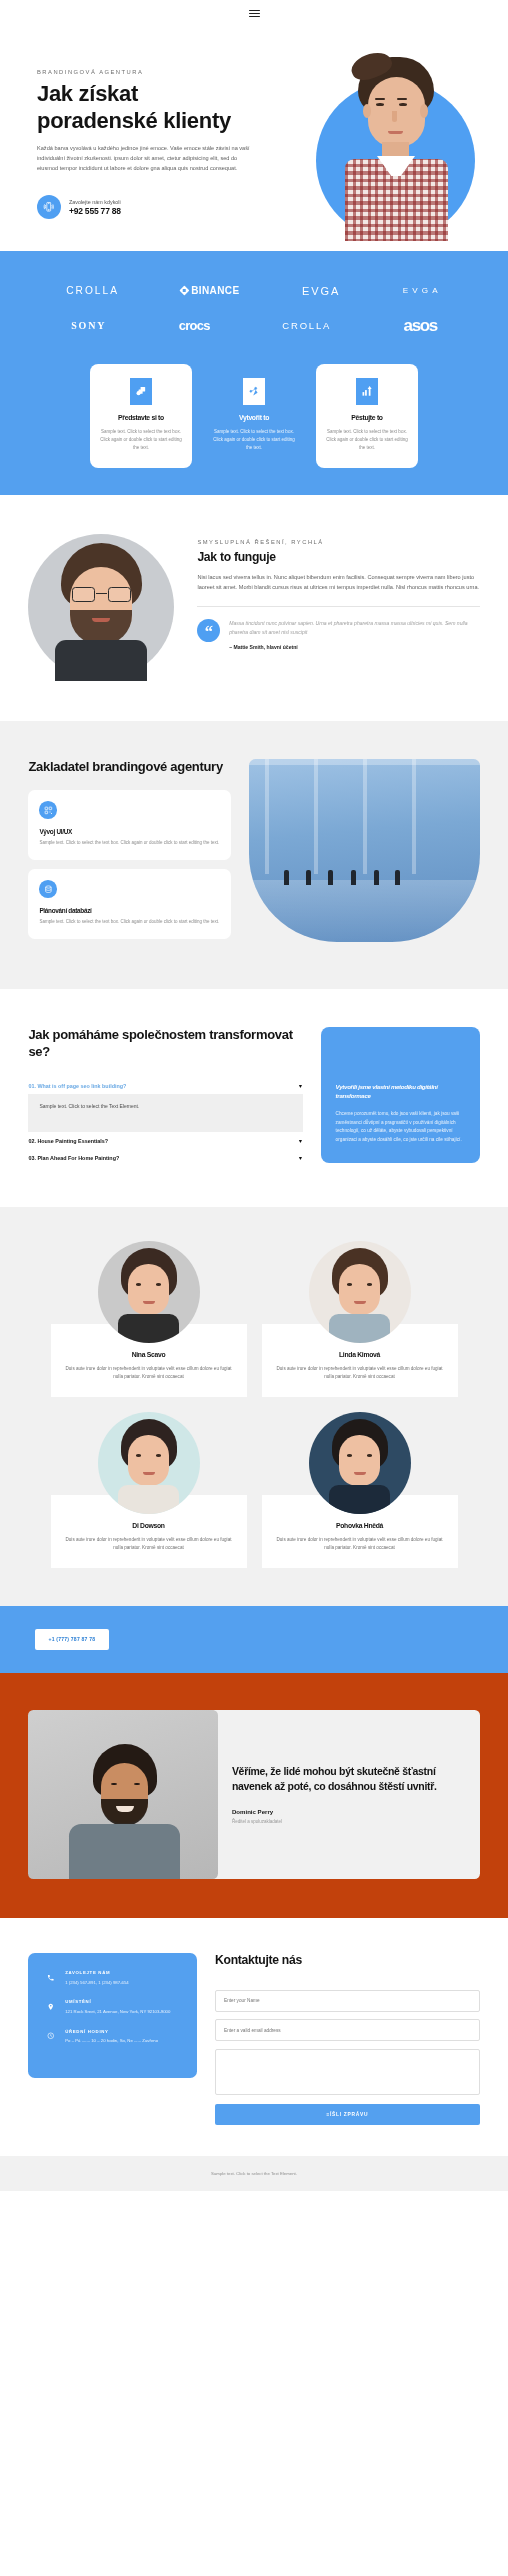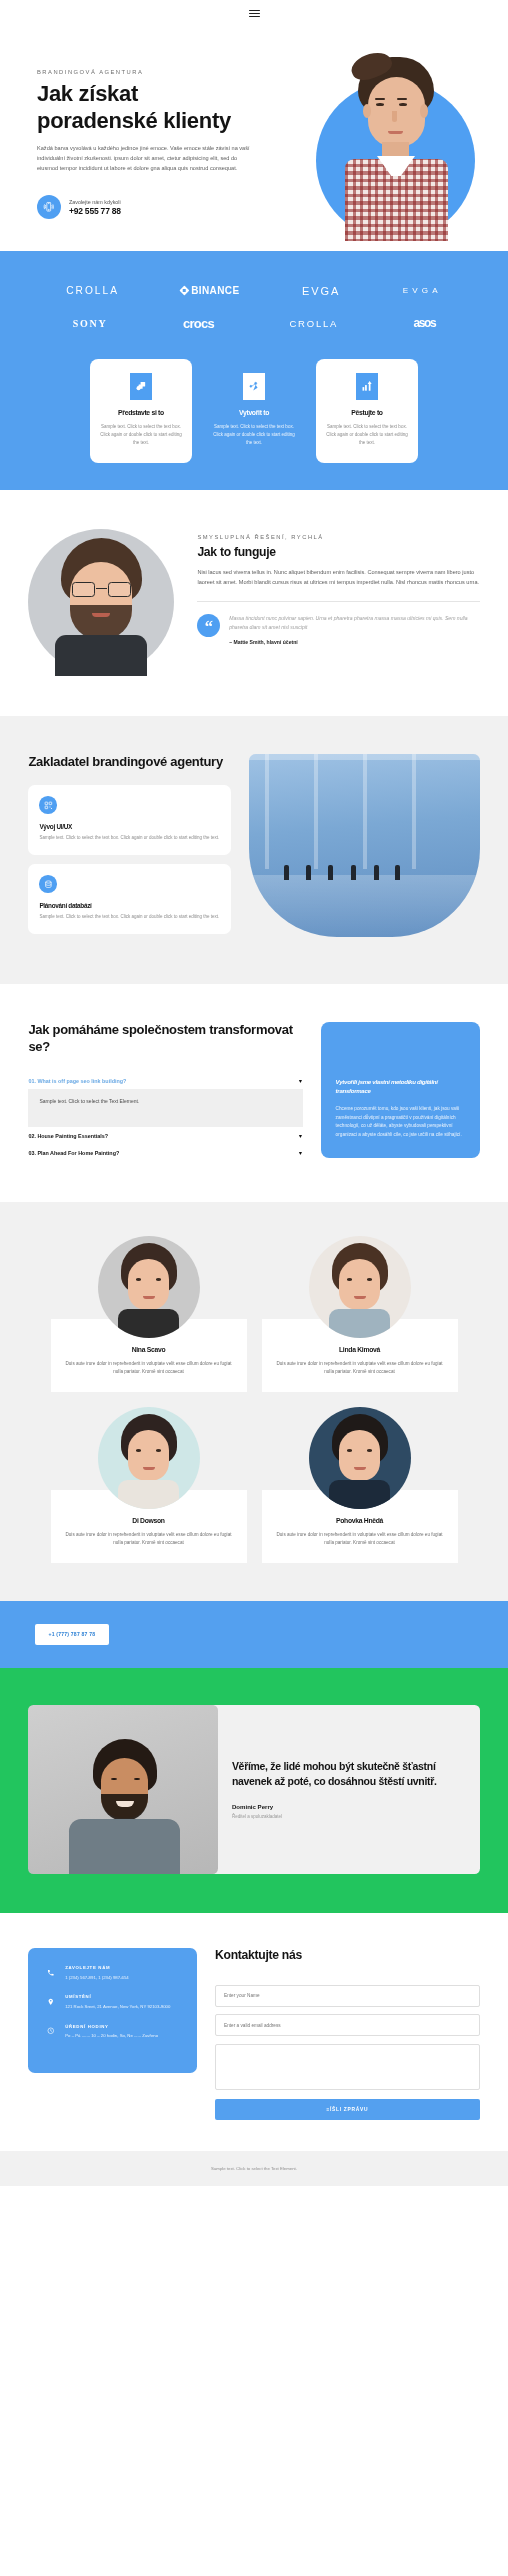--- a/index.html
+++ b/index.html
@@ -76,21 +76,21 @@
   .logos{background:#54a0ef;padding:24.4px 0 15px;}
   .logo-row{display:flex;justify-content:space-around;align-items:center;padding:9.5px 35px;}
   .logo{color:#fff;text-align:center;}
   .logo.l1{font-size:10.2px;letter-spacing:2px;font-weight:300;}
   .logo.l2{font-size:10px;letter-spacing:0.4px;font-weight:700;display:flex;align-items:center;gap:3px;}
   .logo.l3{font-size:11px;letter-spacing:2px;font-weight:300;}
   .logo.l4{font-size:8.1px;letter-spacing:4.1px;font-weight:300;}
   .logo.l5{font-size:10px;letter-spacing:1.8px;font-weight:700;font-family:Liberation Serif, serif;}
   .logo.l6{font-size:13px;font-weight:700;letter-spacing:-0.7px;}
   .logo.l7{font-size:9.5px;letter-spacing:1.8px;font-weight:300;}
-  .logo.l8{font-size:12px;font-weight:700;letter-spacing:-1.4px;}
+  .logo.l8{font-size:17px;font-weight:700;letter-spacing:-1.4px;}
   .diamond{display:inline-block;width:6.8px;height:6.8px;background:#fff;transform:rotate(45deg);border-radius:0.7px;position:relative;}
   .diamond:after{content:"";position:absolute;left:2px;top:2px;width:2.7px;height:2.7px;background:#54a0ef;transform:rotate(45deg);}
 
   
   .cards{background:#54a0ef;padding:4.1px 0 27px;}
   .cards-row{display:flex;justify-content:center;gap:11px;}
   .fcard{
     width:102px;padding:13.5px 9.5px 15px;border-radius:8.1px;text-align:center;
   }
   .fcard.white{background:#fff;}
@@ -199,21 +199,21 @@
   
   .zoomband{background:#54a0ef;padding:23px 0;}
   .zoom-row{display:flex;align-items:center;justify-content:space-between;padding:0 35px;}
   .zoom-row h2{font-size:11.5px;line-height:1.32;color:#fff;max-width:244px;}
   .zoom-btn{
     background:#fff;color:#2b7fd4;font-size:5.1px;font-weight:700;
     padding:7.5px 13.5px;border:none;border-radius:2px;cursor:pointer;letter-spacing:0.2px;
   }
 
   
-  .testi{background:#22c55e;padding:37px 0 39px;}
+  .testi{background:#c2410c;padding:37px 0 39px;}
   .testi-row{display:flex;gap:0;padding:0 28.4px;align-items:stretch;}
   .testi-img{
     width:190px;flex:0 0 190px;border-radius:5.4px;overflow:hidden;position:relative;
     background:linear-gradient(160deg,#cfcfcf,#b7b7b7);min-height:169px;
   }
   .t-hair{position:absolute;left:65px;top:34px;width:64px;height:53px;background:#241a14;border-radius:33px 33px 16.3px 16.3px;}
   .t-face{position:absolute;left:73px;top:53px;width:47px;height:60px;background:#c98d62;border-radius:24px 24px 21px 21px;}
   .t-beard{position:absolute;left:73px;top:89px;width:47px;height:27px;background:#1e1611;border-radius:0 0 23px 23px;opacity:.9;}
   .t-eye{position:absolute;top:73px;width:6.1px;height:2.7px;background:#231812;border-radius:50%;}
   .t-eye.l{left:83px}.t-eye.r{left:106px}

